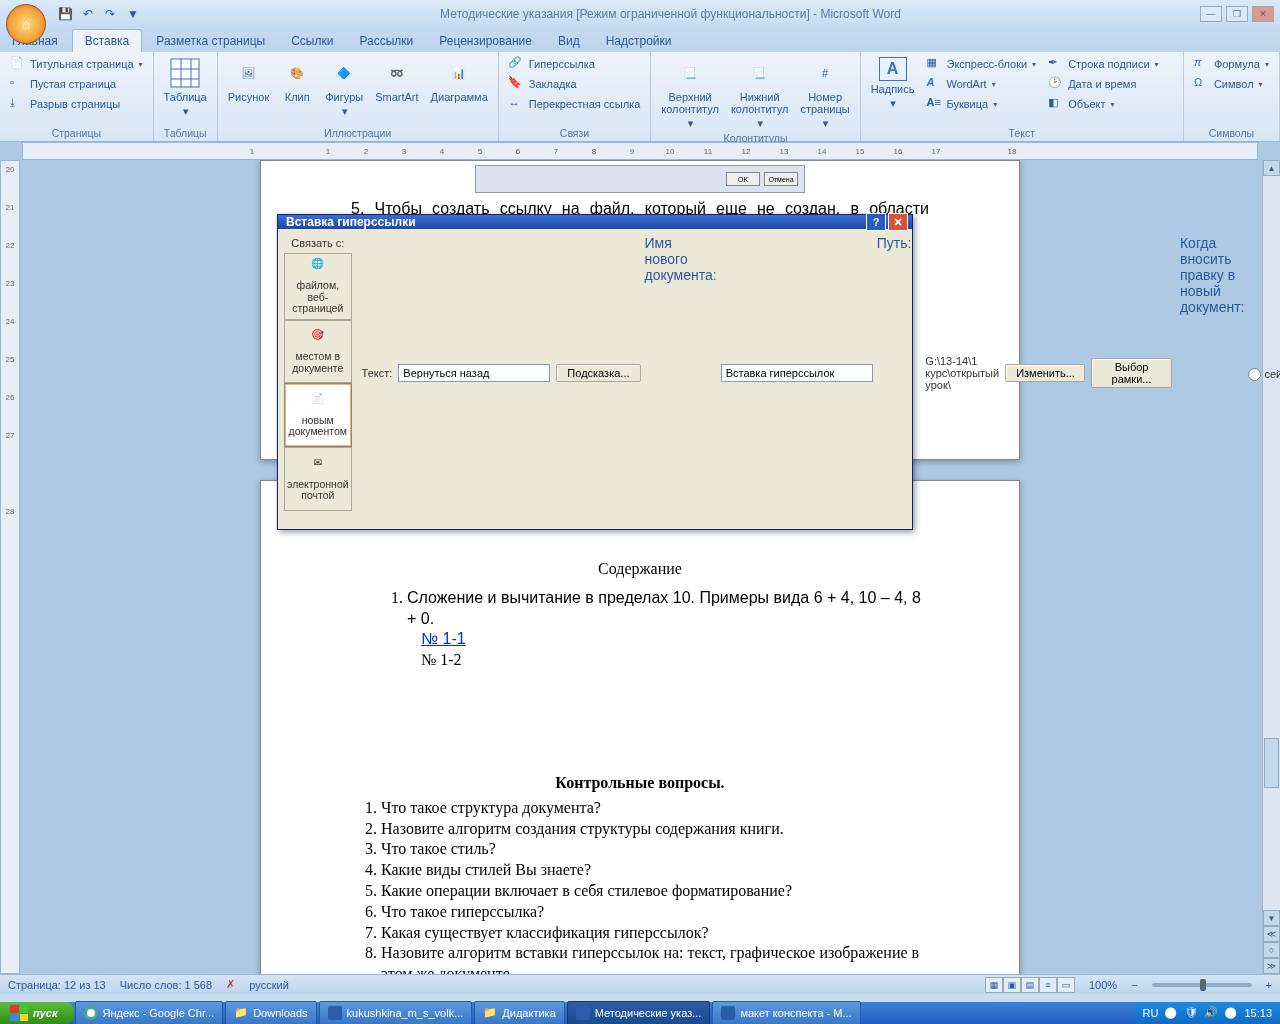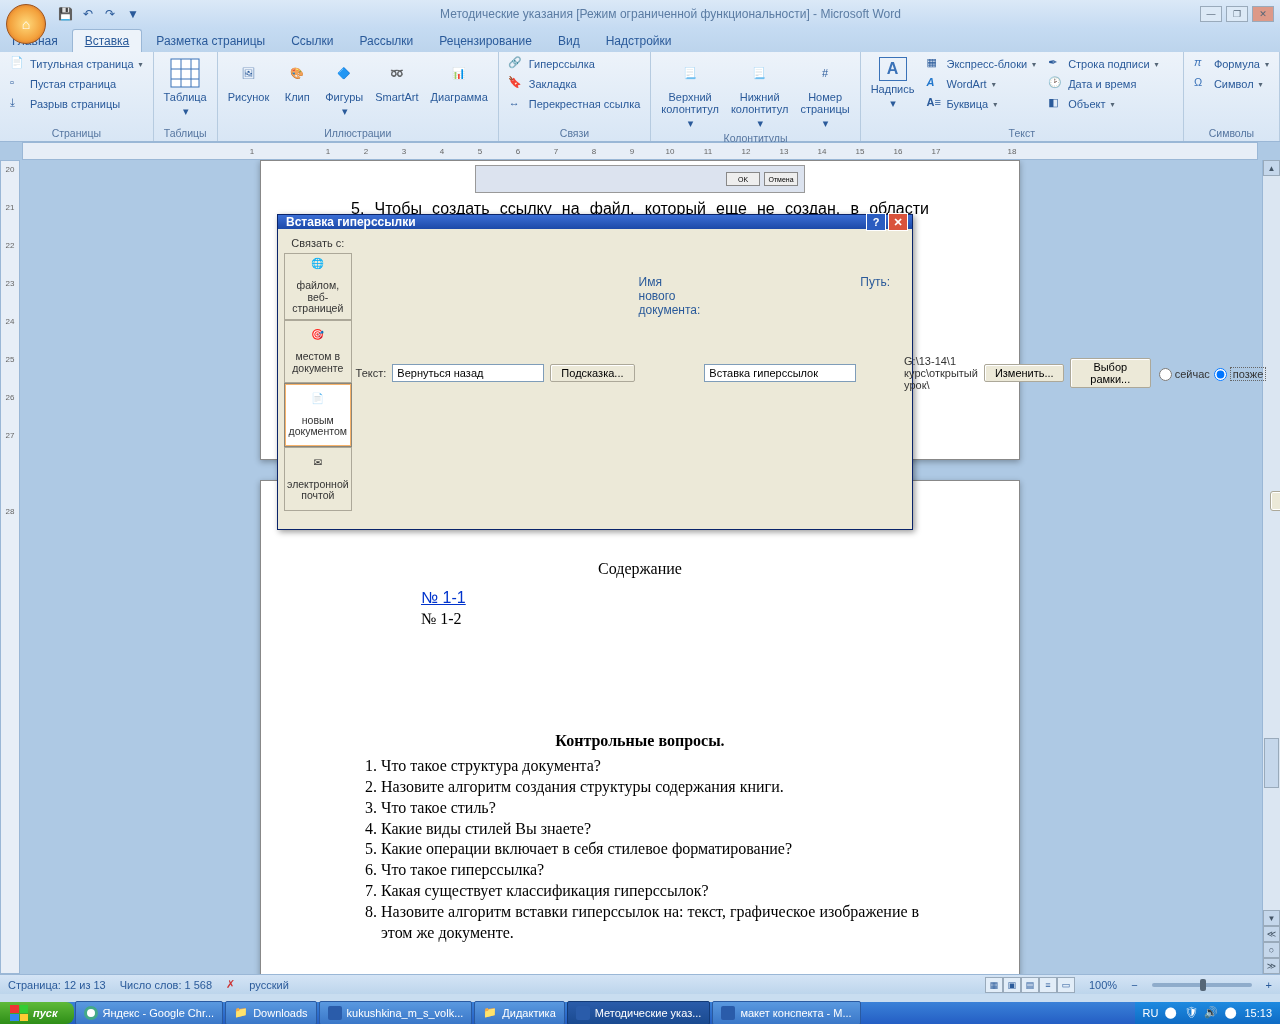--- a/index.html
+++ b/index.html
@@ -11,21 +11,21 @@
 .office-btn span { font-size: 14px; color: #fff; font-weight: bold; }
 .qat { margin-left: 52px; display: flex; gap: 6px; align-items: center; }
 .qat .ic { width: 16px; height: 16px; display:inline-flex;align-items:center;justify-content:center; font-size:12px; color:#2a5a9a; }
 .titlebar-title { flex: 1; text-align: center; color: #5b7ca3; font-size: 12px; }
 .titlebar-ctrls { display: flex; gap: 4px; }
 .titlebar-ctrls div { width: 22px; height: 16px; border: 1px solid #9ab; background:#dce9f6; display:flex;align-items:center;justify-content:center;font-size:9px;color:#567; }
 
 
 .ribbon-tabs { height: 24px; display: flex; align-items: flex-end; background: linear-gradient(#c5dbf2,#bcd4ec); gap: 2px; }
 .ribbon-tab { padding: 4px 12px; font-size: 12px; color: #2a5a9a; border-radius: 3px 3px 0 0; cursor:pointer; }
-.ribbon-tab.active { background: #edf3fa; border: 1px solid #9ab7d6; border-bottom: none; font-weight: normal; text-decoration: underline; }
+.ribbon-tab.active { background: #edf3fa; border: 1px solid #9ab7d6; border-bottom: none; font-weight: normal; }
 
 
 .ribbon { height: 90px; background: linear-gradient(#edf3fa,#d8e6f5); border-bottom: 1px solid #9ab7d6; display: flex; }
 .rgroup { border-right: 1px solid #b6cbe0; padding: 3px 6px 2px; display: flex; flex-direction: column; justify-content: space-between; }
 .rgroup-content { display: flex; gap: 4px; align-items: flex-start; flex:1; }
 .rgroup-label { text-align: center; font-size: 10.5px; color: #5676a0; padding-top:1px; }
 .rbtn-big { display: flex; flex-direction: column; align-items: center; gap: 2px; padding: 2px 4px; cursor:pointer; }
 .rbtn-big .ricon { width: 32px; height: 32px; }
 .rbtn-big span { font-size: 11px; color: #2a5a9a; text-align:center; line-height:1.1; }
 .rbtn-small { display: flex; align-items: center; gap: 4px; font-size: 11px; color: #2a5a9a; padding: 1px 4px; cursor:pointer; white-space:nowrap; }
@@ -60,32 +60,32 @@
 .vscroll .track { flex:1; position:relative; }
 .vscroll .nav { height:16px; background:#c5d7eb; border:1px solid #9ab; display:flex;align-items:center;justify-content:center;font-size:9px;color:#456; }
 
 
 .dialog { position: absolute; left: 277px; top: 214px; width: 636px; height: 316px; background: #ece9d8; border: 1px solid #0a246a; box-shadow: 2px 2px 6px rgba(0,0,0,0.4); z-index: 100; }
 .dlg-title { height: 14px; background: linear-gradient(#3b6ed5,#1c49a8); color: #fff; font-size: 12px; display: flex; align-items: center; padding: 0 4px 0 8px; font-weight: bold; }
 .dlg-title span { flex: 1; }
 .dlg-title .dbtn { width: 20px; height: 18px; margin-left: 2px; border: 1px solid #fff; display:flex;align-items:center;justify-content:center; font-size:11px; font-weight:bold;}
 .dlg-title .help { background:#2a5cc0; }
 .dlg-title .close { background:#d9533c; }
-.dlg-body { display: flex; height: calc(100% - 26px); padding: 6px; gap: 4px; font-size: 11px; color: #333; }
+.dlg-body { display: flex; height: calc(100% - 26px); padding: 6px; gap: 10px; font-size: 11px; color: #333; }
 .dlg-left { width: 76px; display: flex; flex-direction: column; }
 .dlg-left-label { text-align:center; font-size:11px; padding:2px 0 4px; }
 .linkbtn { flex:1; border: 1px solid #aca899; display: flex; flex-direction: column; align-items: center; justify-content: center; gap: 2px; padding: 4px 2px; cursor:pointer; font-size:10.5px; text-align:center; line-height:1.1; background:#ece9d8; }
 .linkbtn.active { background: #fff; border: 1px solid #8a867a; box-shadow: inset 0 0 0 1px #f7b36b; }
 .linkbtn .lic { width:24px; height:20px; }
 .dlg-main { flex: 1; display: flex; flex-direction: row; gap: 4px; }
 .dlg-row { display: flex; align-items: center; gap: 6px; }
 .dlg-row label { font-size: 11px; }
 .dlg-row input[type=text] { flex: 1; border: 1px solid #7f9db9; padding: 2px 4px; font-size: 11px; background:#fff; }
 .dlg-row button { padding: 2px 10px; font-size: 11px; border: 1px solid #aca899; background: #ece9d8; border-radius:2px; box-shadow: 1px 1px 0 #fff inset; min-width:80px;}
-.dlg-label { font-size: 12px; color: #2a5a9a; margin-top: 40px; }
+.dlg-label { font-size: 14px; color: #2a5a9a; }
 .dlg-when { display:flex; gap:14px; align-items:center; margin-top:2px; }
 .dlg-when label { display:flex; align-items:center; gap:3px; font-size:11px; }
 .dlg-when input[type=radio]{ margin:0; }
 .dlg-when .boxed { border:1px dotted #666; padding:0 2px; }
 .dlg-footer { display:flex; justify-content:flex-end; gap:8px; margin-top:auto; padding-top:6px; }
 .dlg-footer button { padding:3px 22px; font-size:11px; border:1px solid #aca899; background:#ece9d8; border-radius:3px; box-shadow: 0 0 0 1px #fff inset; }
 
 
 .statusbar { position:absolute; left:0; right:0; bottom:30px; height:20px; background: linear-gradient(#d4e4f5,#bdd5ec); display:flex; align-items:center; font-size:11px; color:#2a5a9a; padding:0 8px; gap:14px; border-top:1px solid #9ab7d6; }
 .statusbar .spacer { flex:1; }
@@ -349,20 +349,23 @@
     <div class="page page1" style="height:300px;">
       <div class="doc-pic">
           <div>OK</div>
           <div>Отмена</div>
         </div>
       <p style="text-align:justify;"><span>5. Чтобы создать ссылку на файл, который еще не создан, в области </span><b>Связать</b></p>
     </div>
     <div class="page" style="min-height:640px; margin-top:14px;">
       <div style="height:60px"></div>
       <p class="toc-title">Содержание</p>
+      <ol>
+        <li><span>Сложение и вычитание в пределах 10. Примеры вида 6 + 4, 10 – 4, 8 + 0.</span></li>
+      </ol>
       <p class="indent"><span class="link">№ 1-1</span></p>
       <p class="indent">№ 1-2</p>
       <div style="height:90px"></div>
       <p class="kv-title">Контрольные вопросы.</p>
       <ol class="page2content" style="margin-left:30px;">
         <li>Что такое структура документа?</li>
         <li>Назовите алгоритм создания структуры содержания книги.</li>
         <li>Что такое стиль?</li>
         <li>Какие виды стилей Вы знаете?</li>
         <li>Какие операции включает в себя стилевое форматирование?</li>
@@ -420,20 +423,21 @@
       <div class="dlg-row">
           <input type="text" style="max-width: 410px;" value="Вставка гиперссылок">
         </div>
       <label class="dlg-label">Путь:</label>
       <div class="dlg-row">
         <span style="flex:1;padding-left:10px;">G:\13-14\1 курс\открытый урок\</span>
         <button>Изменить...</button>
         <button>Выбор рамки...</button>
       </div>
       <div style="height:34px"></div>
+      <label class="dlg-label">Когда вносить правку в новый документ:</label>
       <div class="dlg-when">
         <label>
             <input type="radio" name="when" style="">
             <span>сейчас</span>
           </label>
       </div>
       <div class="dlg-when">
         <label>
             <input type="radio" name="when" checked="" style="">
             <span class="boxed">позже</span>

